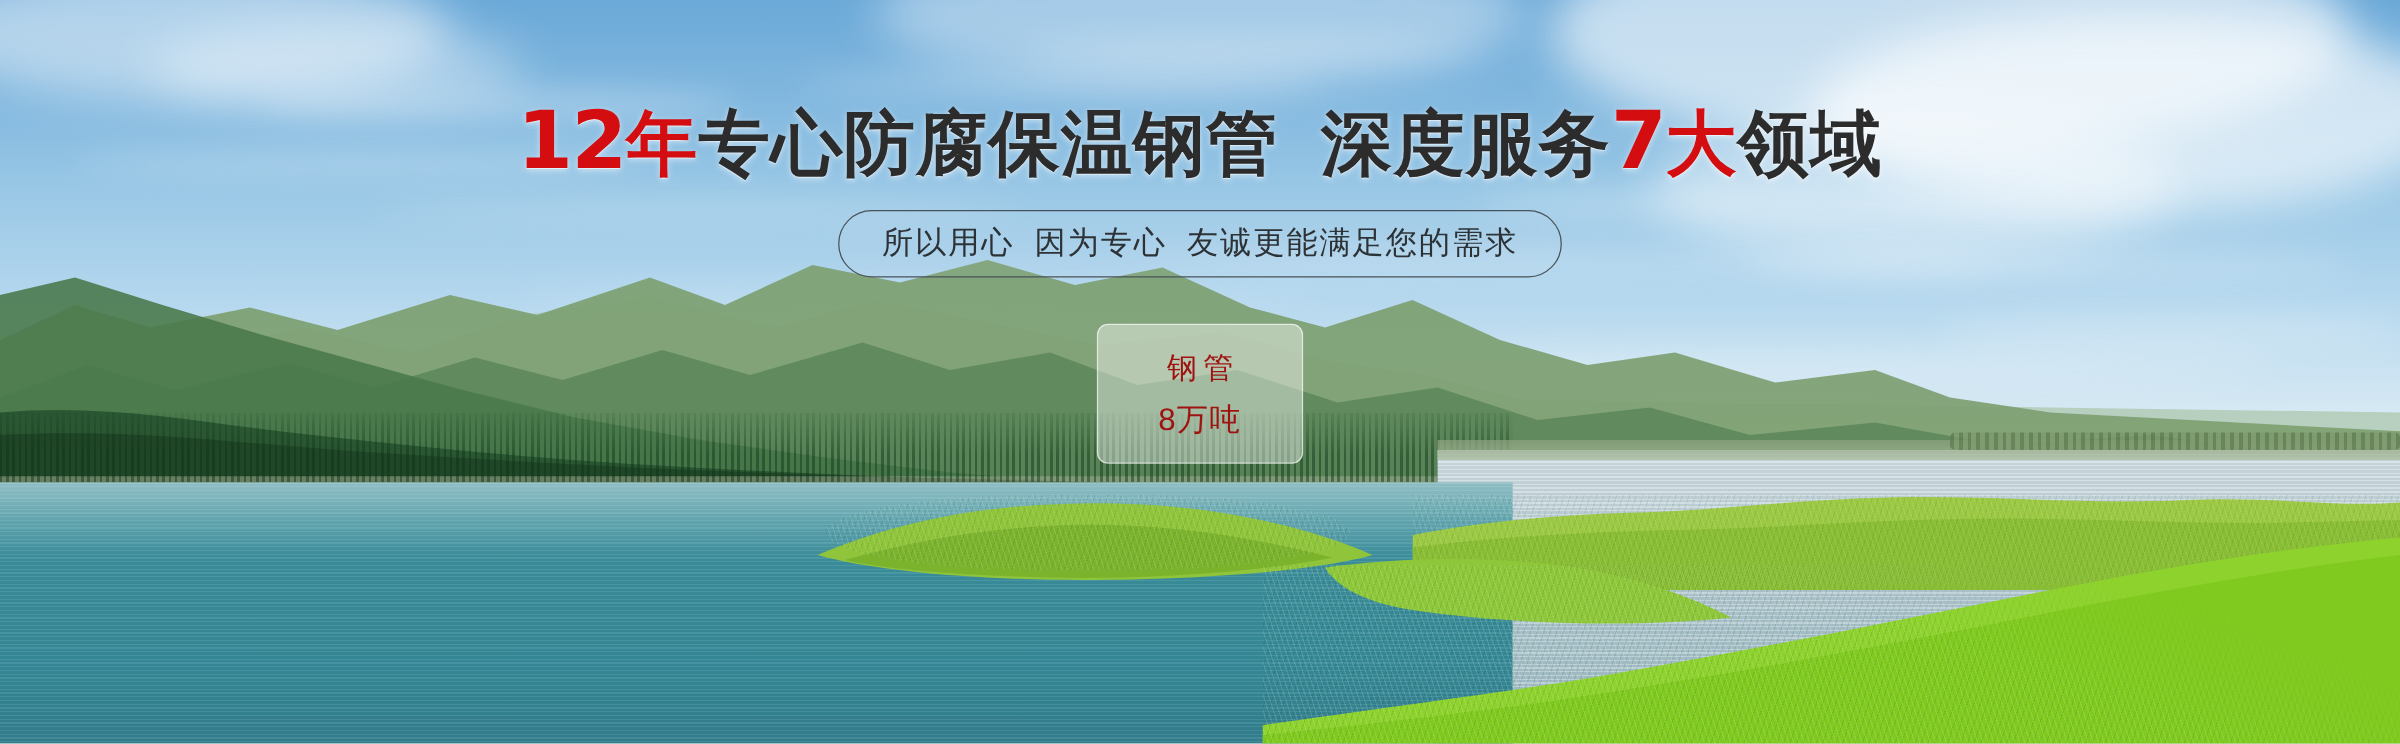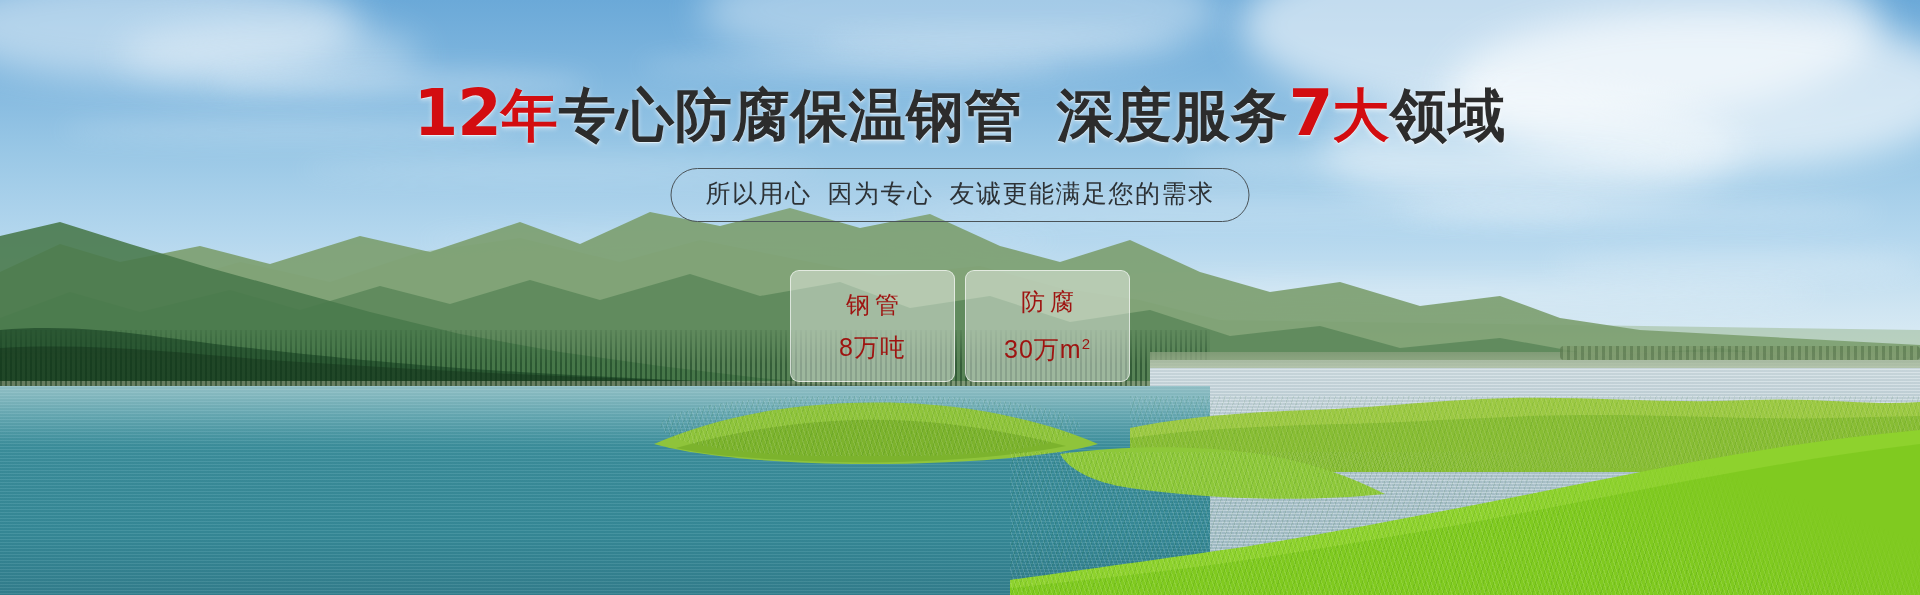--- a/index.html
+++ b/index.html
@@ -87,21 +87,21 @@
     padding:10px 34px 12px 34px;
     font-family:"DejaVu Sans","Liberation Sans",sans-serif;
     font-size:25px;line-height:30px;color:#2d3236;
     white-space:nowrap;letter-spacing:1.5px;
     background:rgba(255,255,255,0.04);
   }
   .pill .sp{display:inline-block;width:16px;}
 
   
   .cards{
-    position:absolute;top:270px;left:50%;transform:translateX(-50%);
+    position:absolute;top:259px;left:50%;transform:translateX(-50%);
     display:flex;gap:10px;align-items:flex-end;
   }
   .card{
     width:165px;height:112px;
     border-radius:9px;
     background:rgba(255,255,255,0.42);
     border:1px solid rgba(255,255,255,0.62);
     display:flex;flex-direction:column;align-items:center;justify-content:center;
     box-sizing:border-box;
   }
@@ -239,21 +239,17 @@
       <span>所以用心</span><span class="sp"></span><span>因为专心</span><span class="sp"></span><span>友诚更能满足您的需求</span>
     </div>
 
     <div class="cards">
 
       <div class="card">
         <div class="c-title">钢管</div>
         <div class="c-val"><span>8</span><span>万吨</span></div>
       </div>
 
-      <div class="card">
-        <div class="c-title">防腐</div>
-        <div class="c-val"><span>30</span><span>万m</span><sup>2</sup></div>
-      </div>
 
 
     </div>
   </div>
 </div>
 
 </body></html>

